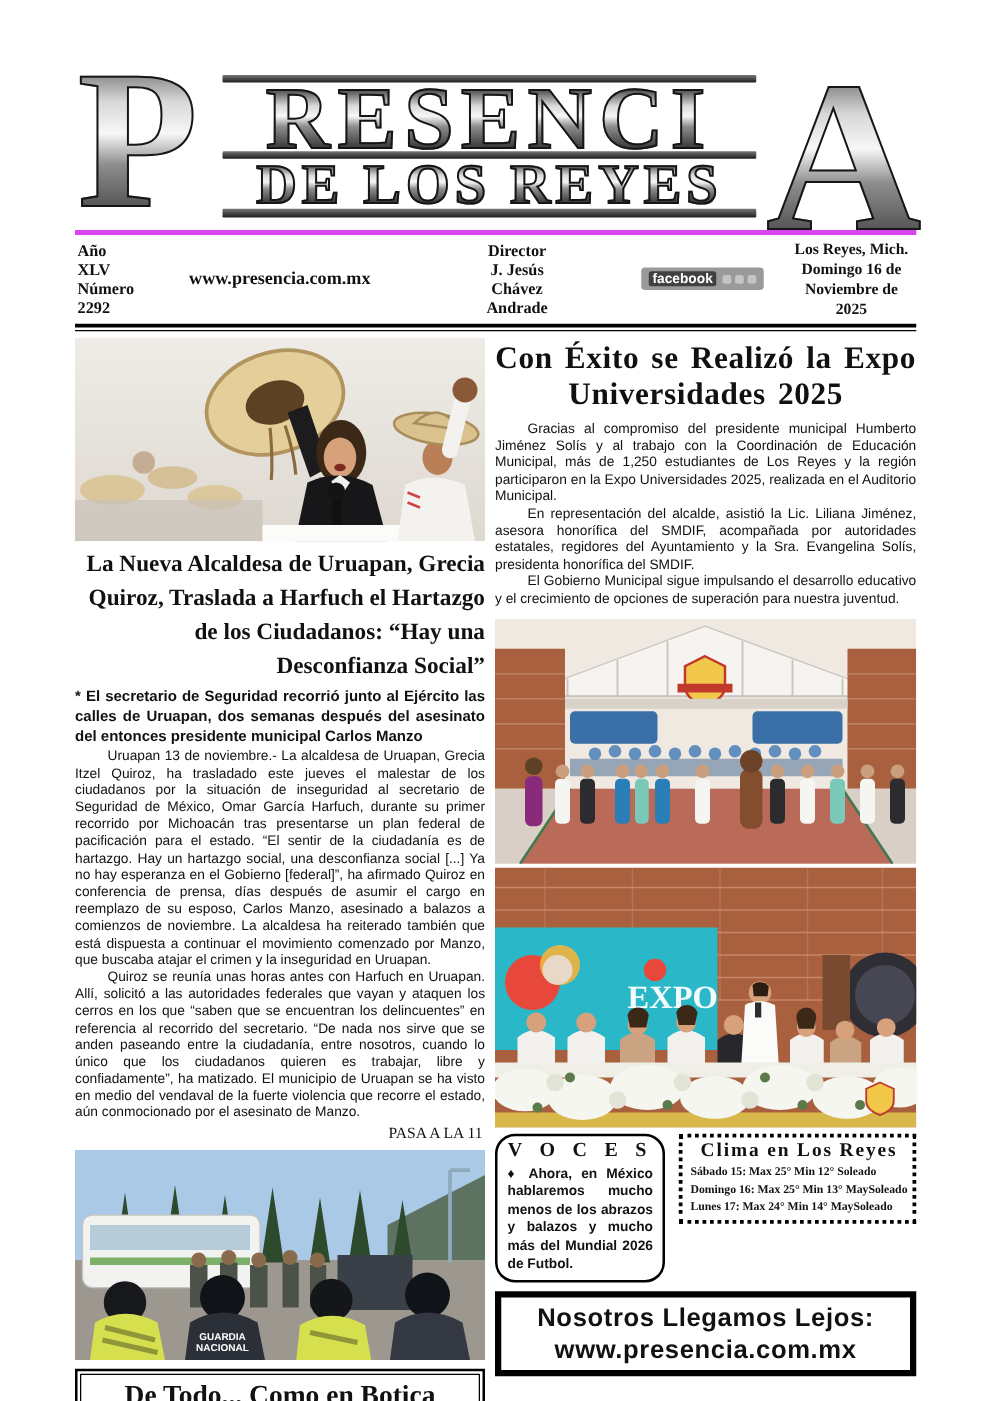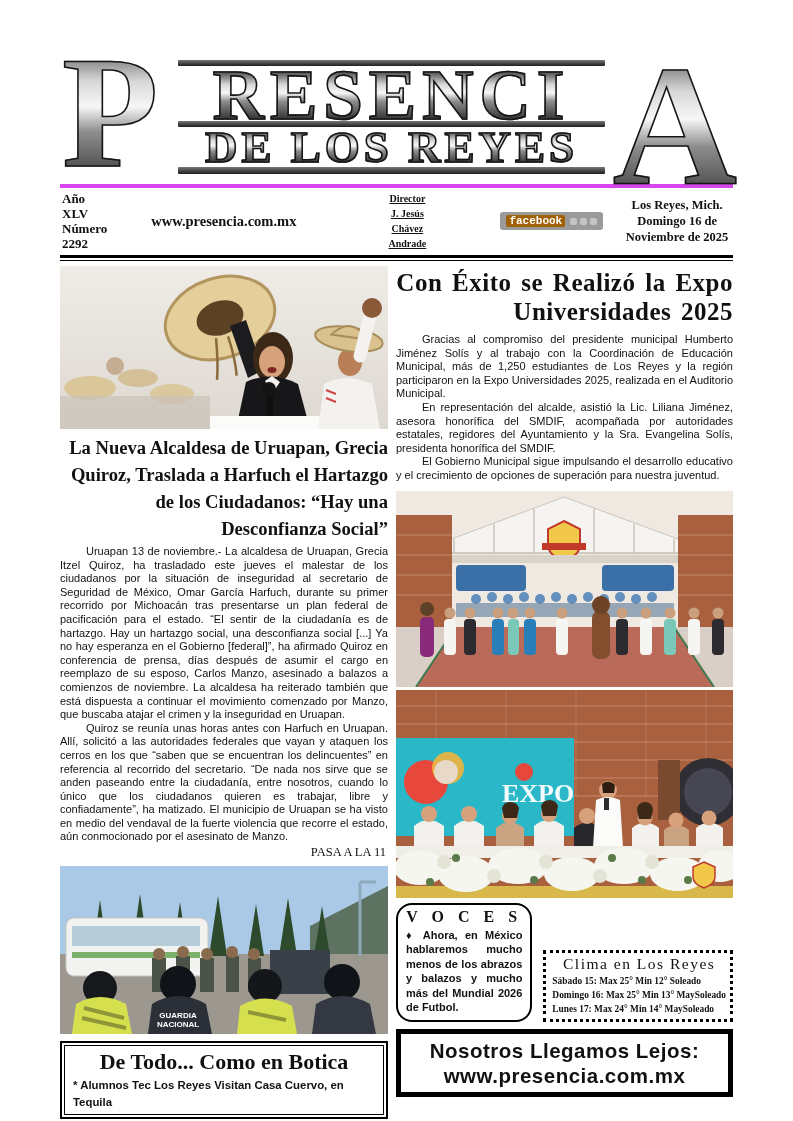--- a/index.html
+++ b/index.html
@@ -23,60 +23,60 @@
   .mast-word { font-size:71px; line-height:52px; letter-spacing:6px; text-align:center; margin-top:3px; }
   .mast-sub  { font-size:45px; line-height:34px; letter-spacing:4px; text-align:center; margin-top:3px; margin-bottom:3px; }
 
   
   .info-row { border-top:4px solid #d946ef; margin-top:2px; padding:3px 2px 4px 2px;
               display:flex; align-items:center; font-family:"Liberation Serif", serif; font-weight:bold;gap:20px; }
   .rule-thick { height:3px; background:#000; }
   .rule-thin { height:1px; background:#000; margin-top:2px; }
   .info-left { font-size:13px; line-height:15px; }
   .info-site { font-size:14.5px; margin-left:24px; }
-  .info-dir { text-align:center; font-size:10px; line-height:15px; margin-left:60px;text-decoration:underline; }
+  .info-dir { text-align:center; font-size:13px; line-height:15px; margin-left:60px; }
   .fb-badge { margin-left:42px; background:#9a9a9a; border-radius:3px; padding:3px 6px;
               display:flex; align-items:center; gap:5px; }
-  .fb-word { font-family:Liberation Mono, monospace; font-size:11px; font-weight:bold; color:#fff;
-             background:#a16207; padding:0 3px; border-radius:2px; }
+  .fb-word { font-family:Liberation Sans, sans-serif; font-size:11px; font-weight:bold; color:#fff;
+             background:#404040; padding:0 3px; border-radius:2px; }
   .fb-dots { display:flex; gap:3px; }
   .fb-dots span { width:7px; height:7px; background:#c4c4c4; border-radius:2px; display:inline-block; }
   .info-right { margin-left:auto; text-align:center; font-size:12.5px; line-height:16px; }
 
   
   .cols { display:flex; justify-content:space-between; margin-top:5px; }
   .col-left { width:328px; }
   .col-right { width:337px; }
   .photo { display:block; width:100%; }
 
   .hl-left { font-family:"Liberation Serif", serif; font-weight:bold; font-size:18.6px;
              line-height:27px; text-align:right; margin:5px 0 3px 0; }
   .subhead { font-size:12px; font-weight:bold; line-height:16px; text-align:justify; margin-bottom:2px; }
   .bodytext { font-size:11px; line-height:13.6px; text-align:justify; }
   .bodytext .p { text-indent:26px; }
   .pasa { font-family:"Liberation Serif", serif; font-size:12.5px; text-align:right; margin:1px 2px 6px 0; }
 
   .hl-right { font-family:"Liberation Serif", serif; font-weight:bold; font-size:25px; line-height:29px;
-              text-align:right; letter-spacing:0.5px; word-spacing:3px; margin:2px 0 7px 0; }
+              text-align:center; letter-spacing:0.5px; word-spacing:3px; margin:2px 0 7px 0; }
 
   
   .botica-outer { border:2px solid #000; padding:2px; margin-top:7px; }
   .botica-inner { border:1px solid #000; padding:3px 8px 4px 8px; }
   .botica-title { font-family:"Liberation Serif", serif; font-weight:bold; font-size:22px;
                   text-align:center; margin-bottom:2px; }
   .botica-item { font-size:11.4px; font-weight:bold; line-height:16.5px; }
 
   
-  .boxes-row { display:flex; gap:11px; margin-top:5px; align-items:flex-end; }
+  .boxes-row { display:flex; gap:11px; margin-top:5px; align-items:flex-start; }
   .voces { width:174px; border:2.5px solid #000; border-radius:16px; padding:3px 8px 5px 8px; }
   .voces-title { font-family:"Liberation Serif", serif; font-weight:bold; font-size:16px;
                  letter-spacing:5px; text-align:center; }
   .voces-text { font-size:11px; font-weight:bold; line-height:14.5px; text-align:justify; margin-top:2px; }
   .clima { flex:1; border:3px dotted #000; padding:2px 4px 3px 6px; }
-  .clima-title { font-family:"Liberation Serif", serif; font-weight:normal; font-size:15.5px;
+  .clima-title { font-family:"Liberation Serif", serif; font-weight:bold; font-size:15.5px;
                  letter-spacing:1.5px; text-align:center; margin-bottom:1px; }
   .clima-line { font-family:"Liberation Serif", serif; font-weight:bold; font-size:9.4px;
                 line-height:14px; white-space:nowrap; }
 
   
   .promo { border:5px solid #000; margin-top:7px; padding:4px 2px; text-align:center;
            font-weight:bold; font-size:20.5px; line-height:25px; letter-spacing:0.5px; }
 </style>
 </head>
 <body>
@@ -164,20 +164,21 @@
         <ellipse cx="290" cy="96" rx="12" ry="14" fill="#b97f56"></ellipse>
         <g transform="rotate(8 296 66)">
           <ellipse cx="290" cy="74" rx="34" ry="12" fill="#d9c28d" stroke="#a88d5b" stroke-width="2"></ellipse>
           <path d="M272 72 q18 -22 36 0 z" fill="#d9c28d" stroke="#a88d5b" stroke-width="2"></path>
         </g>
         <path d="M300 90 L310 50" stroke="#f4f2ee" stroke-width="13" stroke-linecap="round"></path>
         <circle cx="312" cy="42" r="10" fill="#8a5a38"></circle>
       </svg>
 
       <h1 class="hl-left">La Nueva Alcaldesa de Uruapan, Grecia Quiroz, Traslada a Harfuch el Hartazgo de los Ciudadanos: “Hay una Desconfianza Social”</h1>
+      <p class="subhead">* El secretario de Seguridad recorrió junto al Ejército las calles de Uruapan, dos semanas después del asesinato del entonces presidente municipal Carlos Manzo</p>
       <div class="bodytext">
         <p class="p">Uruapan 13 de noviembre.- La alcaldesa de Uruapan, Grecia Itzel Quiroz, ha trasladado este jueves el malestar de los ciudadanos por la situación de inseguridad al secretario de Seguridad de México, Omar García Harfuch, durante su primer recorrido por Michoacán tras presentarse un plan federal de pacificación para el estado. “El sentir de la ciudadanía es de hartazgo. Hay un hartazgo social, una desconfianza social [...] Ya no hay esperanza en el Gobierno [federal]”, ha afirmado Quiroz en conferencia de prensa, días después de asumir el cargo en reemplazo de su esposo, Carlos Manzo, asesinado a balazos a comienzos de noviembre. La alcaldesa ha reiterado también que está dispuesta a continuar el movimiento comenzado por Manzo, que buscaba atajar el crimen y la inseguridad en Uruapan.</p>
         <p class="p">Quiroz se reunía unas horas antes con Harfuch en Uruapan. Allí, solicitó a las autoridades federales que vayan y ataquen los cerros en los que “saben que se encuentran los delincuentes” en referencia al recorrido del secretario. “De nada nos sirve que se anden paseando entre la ciudadanía, entre nosotros, cuando lo único que los ciudadanos quieren es trabajar, libre y confiadamente”, ha matizado. El municipio de Uruapan se ha visto en medio del vendaval de la fuerte violencia que recorre el estado, aún conmocionado por el asesinato de Manzo.</p>
       </div>
       <div class="pasa">PASA A LA 11</div>
 
       <svg class="photo" width="328" height="168" viewBox="0 0 328 168" preserveAspectRatio="none">
         <rect width="328" height="95" fill="#a9c9e6"></rect>
         <path d="M250 60 L328 20 L328 95 L250 95 Z" fill="#5d7260"></path>
         <rect y="88" width="328" height="80" fill="#9d988f"></rect>

